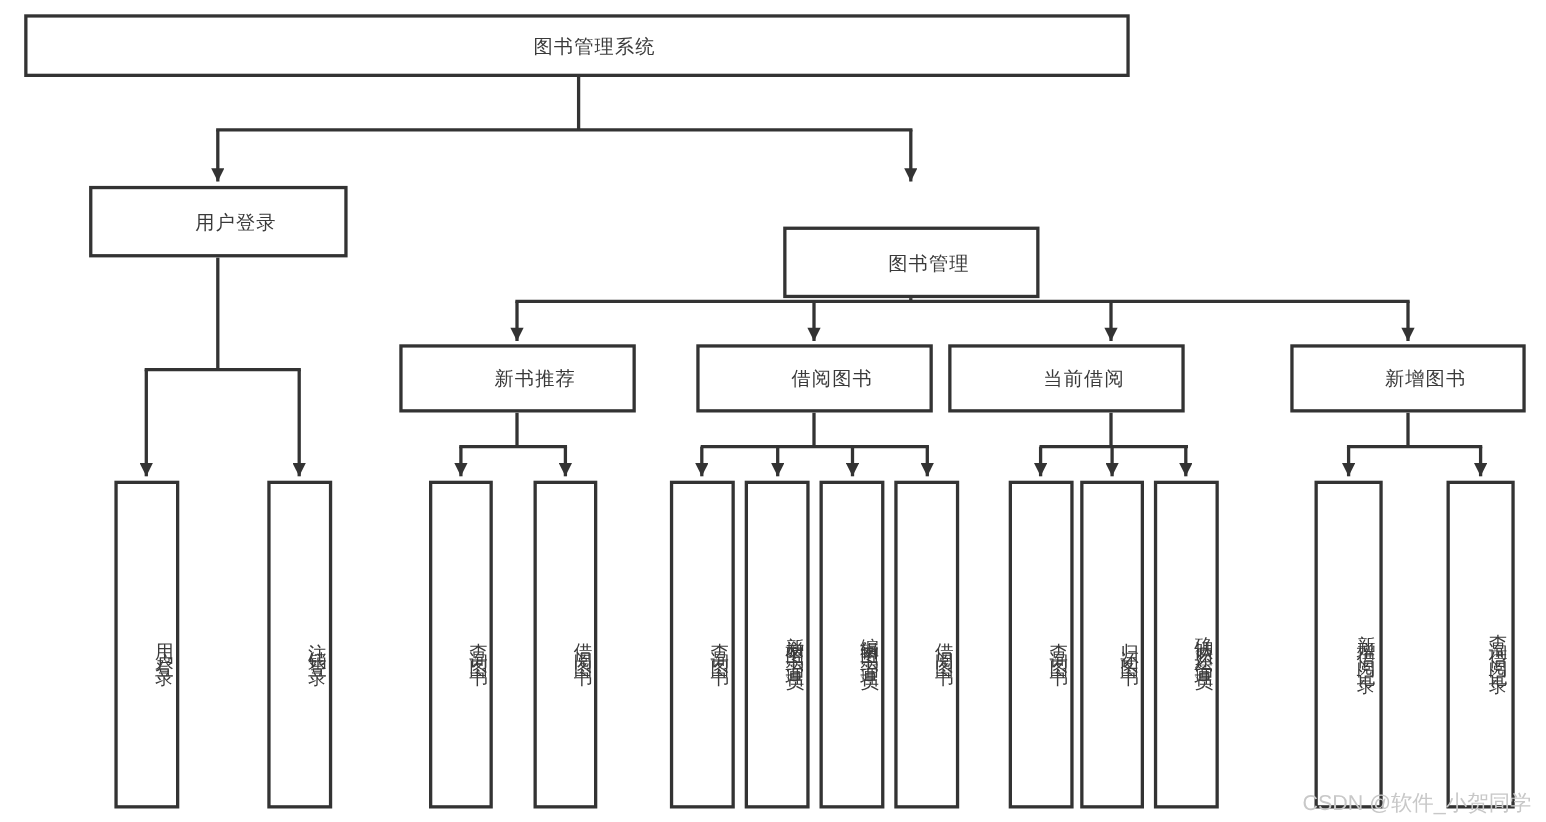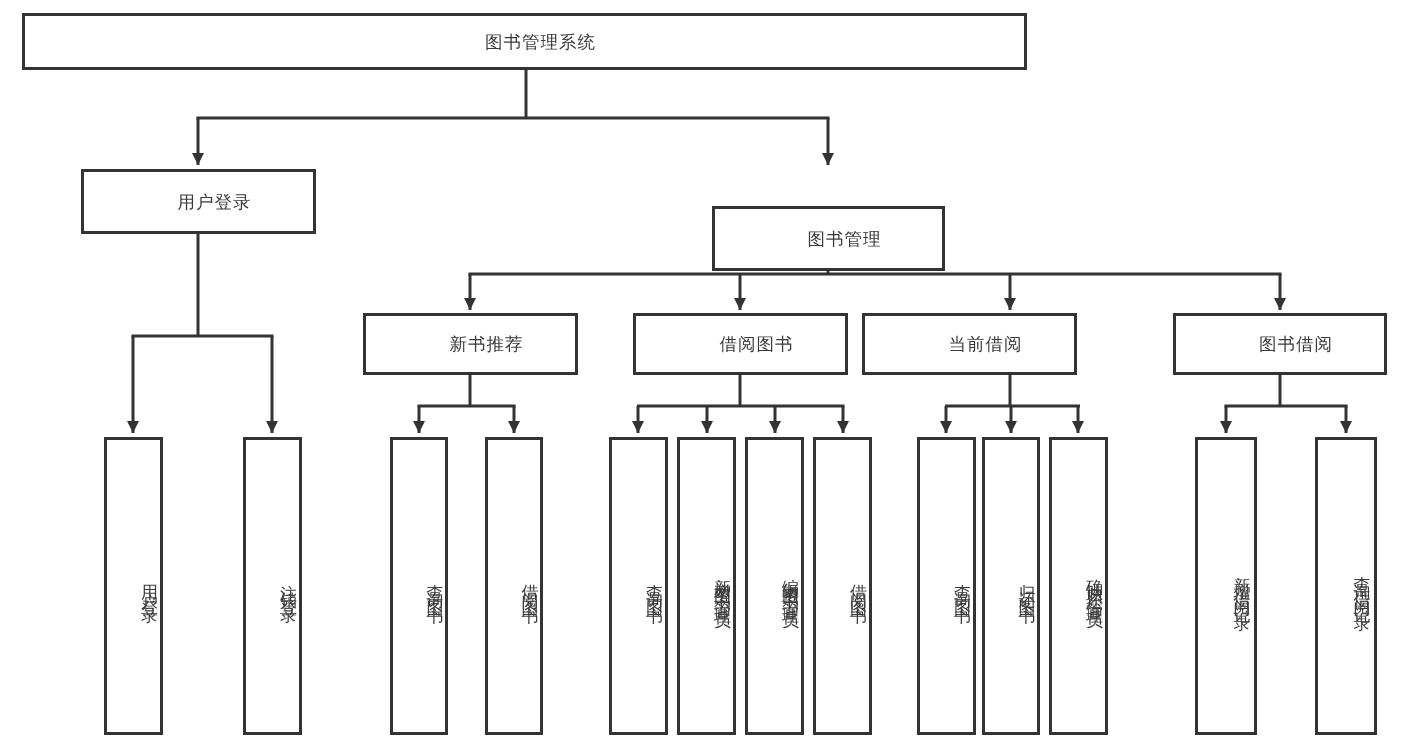--- a/index.html
+++ b/index.html
@@ -143,21 +143,21 @@
   <div class="box hbox" style="left:363px; top:313px; width:215px; height:62px;">
     <span class="label">新书推荐</span>
   </div>
   <div class="box hbox" style="left:633px; top:313px; width:215px; height:62px;">
     <span class="label">借阅图书</span>
   </div>
   <div class="box hbox" style="left:862px; top:313px; width:215px; height:62px;">
     <span class="label">当前借阅</span>
   </div>
   <div class="box hbox" style="left:1173px; top:313px; width:214px; height:62px;">
-    <span class="label">图书借阅</span>
+    <span class="label">新增图书</span>
   </div>
 
   <div class="box vbox" style="left:104px; top:437px; width:59px; height:298px;">
     <span class="label">用户登录</span>
   </div>
   <div class="box vbox" style="left:243px; top:437px; width:59px; height:298px;">
     <span class="label">注销登录</span>
   </div>
 
   <div class="box vbox" style="left:390px; top:437px; width:58px; height:298px;">
@@ -190,14 +190,15 @@
     <span class="label" style="letter-spacing:0.28em;">确认归还（管理员）</span>
   </div>
 
   <div class="box vbox" style="left:1195px; top:437px; width:62px; height:298px;">
     <span class="label">新增借阅记录</span>
   </div>
   <div class="box vbox" style="left:1315px; top:437px; width:62px; height:298px;">
     <span class="label">查询借阅记录</span>
   </div>
 
+  <div class="watermark">CSDN @软件_小贺同学</div>
 
 </div>
 
 </body></html>

